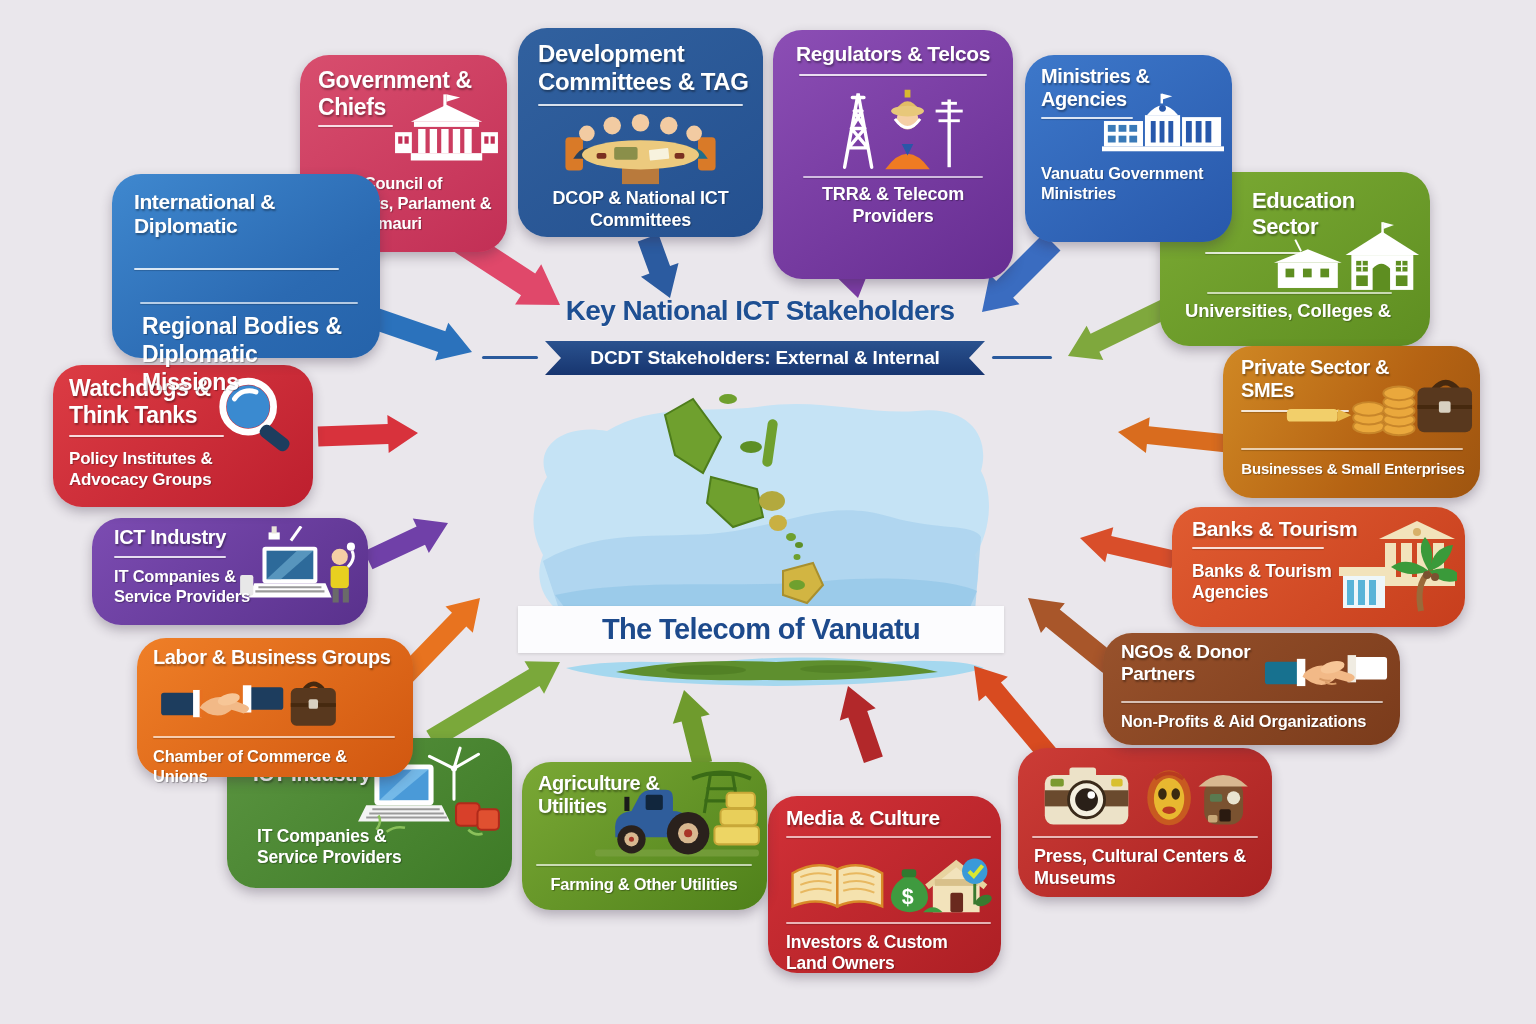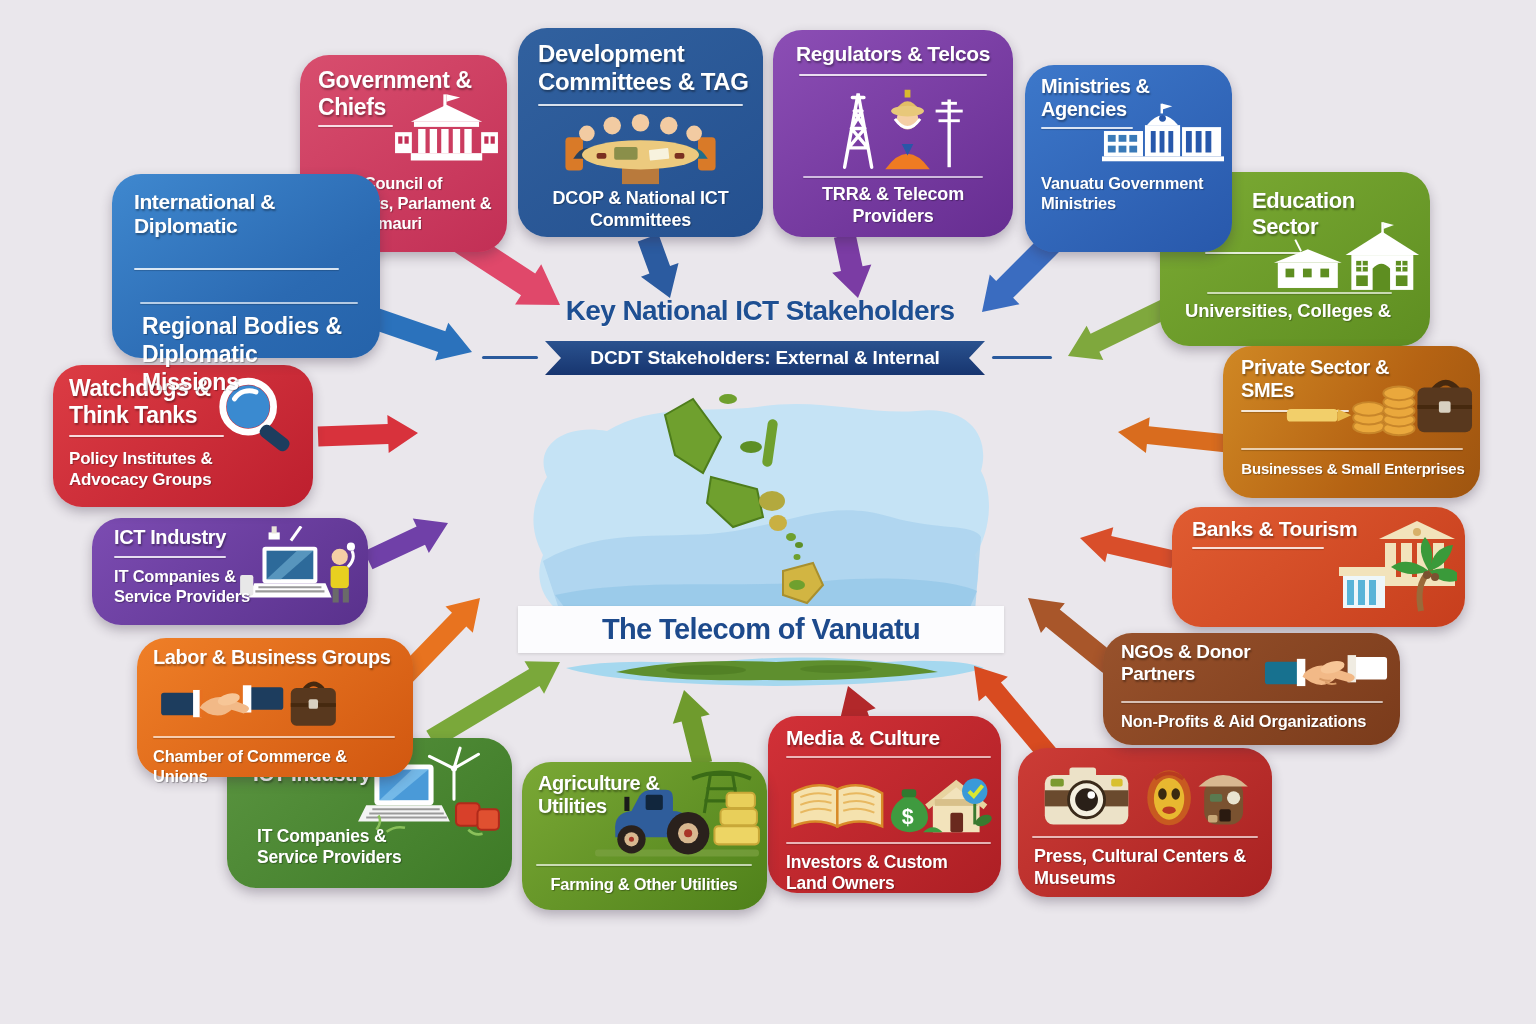--- a/index.html
+++ b/index.html
@@ -17,35 +17,35 @@
   .rl.thin{height:1.5px;background:rgba(255,255,255,.65);}
   .icon{position:absolute;}
   .z4{z-index:4;}
   
   #b-international{left:112px;top:174px;width:268px;height:184px;
     background:linear-gradient(145deg,#3f88cf 0%,#2b6ab2 65%,#2563aa 100%);}
   #b-government{left:300px;top:55px;width:207px;height:197px;
     background:linear-gradient(145deg,#d84e6e 0%,#c22f55 100%);}
   #b-development{left:518px;top:28px;width:245px;height:209px;
     background:linear-gradient(145deg,#31619f 0%,#24508f 100%);}
-  #b-regulators{left:773px;top:30px;width:240px;height:207px;
+  #b-regulators{left:773px;top:30px;width:240px;height:249px;
     background:linear-gradient(145deg,#8c4eb5 0%,#662d91 100%);}
   #b-ministries{left:1025px;top:55px;width:207px;height:187px;
-    background:linear-gradient(145deg,#3d78ca 0%,#2858ab 100%);margin-top:10px;}
+    background:linear-gradient(145deg,#3d78ca 0%,#2858ab 100%);}
   #b-education{left:1160px;top:172px;width:270px;height:174px;
     background:linear-gradient(145deg,#7cab34 0%,#5e8e21 100%);}
   #b-private{left:1223px;top:346px;width:257px;height:152px;
     background:linear-gradient(120deg,#d08824 0%,#b56313 60%,#9e5510 100%);}
   #b-banks{left:1172px;top:507px;width:293px;height:120px;
     background:linear-gradient(140deg,#e05c31 0%,#c73e1d 100%);}
   #b-ngos{left:1103px;top:633px;width:297px;height:112px;
     background:linear-gradient(140deg,#98522c 0%,#7a3b1b 100%);}
   #b-press{left:1018px;top:748px;width:254px;height:149px;
     background:linear-gradient(140deg,#cc3c36 0%,#a92222 100%);}
-  #b-media{left:768px;top:716px;width:233px;height:177px;
+  #b-media{left:768px;top:796px;width:233px;height:177px;
     background:linear-gradient(140deg,#d23138 0%,#ad1f24 100%);}
   #b-agriculture{left:522px;top:762px;width:245px;height:148px;
     background:linear-gradient(140deg,#7aa835 0%,#4f811a 100%);}
   #b-ictgreen{left:227px;top:738px;width:285px;height:150px;
     background:linear-gradient(140deg,#5a9440 0%,#3d7a26 100%);}
   #b-labor{left:137px;top:638px;width:276px;height:139px;
     background:linear-gradient(140deg,#ef7f27 0%,#d15710 100%);}
   #b-ictpurple{left:92px;top:518px;width:276px;height:107px;
     background:linear-gradient(140deg,#7c4cb2 0%,#59318c 100%);}
   #b-watchdogs{left:53px;top:365px;width:260px;height:142px;
@@ -415,20 +415,21 @@
       <path d="M84 98 q-5 -26 7 -38" stroke="#9a6a3a" stroke-width="6" fill="none"></path>
       <g fill="#3a9a3a">
         <path d="M92 58 q-22 -16 -38 -4 q18 12 38 4 Z"></path>
         <path d="M92 58 q4 -24 24 -26 q-4 20 -24 26 Z"></path>
         <path d="M92 58 q24 -8 34 8 q-22 8 -34 -8 Z"></path>
         <path d="M92 58 q-14 -22 -4 -34 q12 14 4 34 Z"></path>
       </g>
       <circle cx="90" cy="62" r="4" fill="#7a5230"></circle>
         <circle cx="98" cy="64" r="4" fill="#7a5230"></circle>
     </svg>
+    <div class="bs s-bank">Banks &amp; Tourism Agencies</div>
   </div>
 
   <div class="bx z4" id="b-ngos">
     <div class="bt t-ngo">NGOs &amp; Donor Partners</div>
     <svg class="icon" style="right:10px;top:8px" width="128" height="62" viewBox="0 0 130 66">
       <rect x="0" y="22" width="36" height="24" rx="3" fill="#17718f"></rect>
       <rect x="34" y="19" width="9" height="29" fill="#fff"></rect>
       <rect x="94" y="17" width="36" height="24" rx="3" fill="#fff"></rect>
       <rect x="88" y="15" width="9" height="29" fill="#f0ece2"></rect>
       <path d="M42 34 q14 -13 31 -5 l19 6 q8 4 -2 9 l-15 -4 q-11 11 -26 4 l-9 -6 Z" fill="#f2b987"></path>

